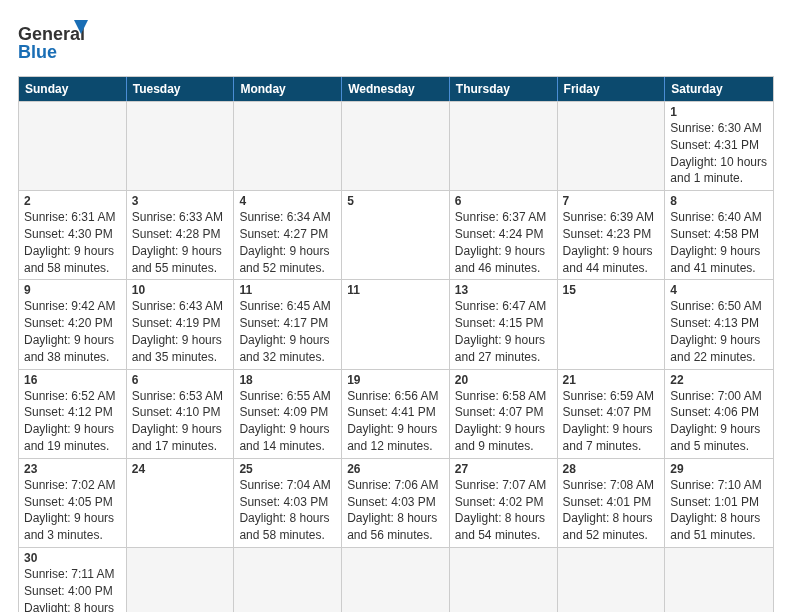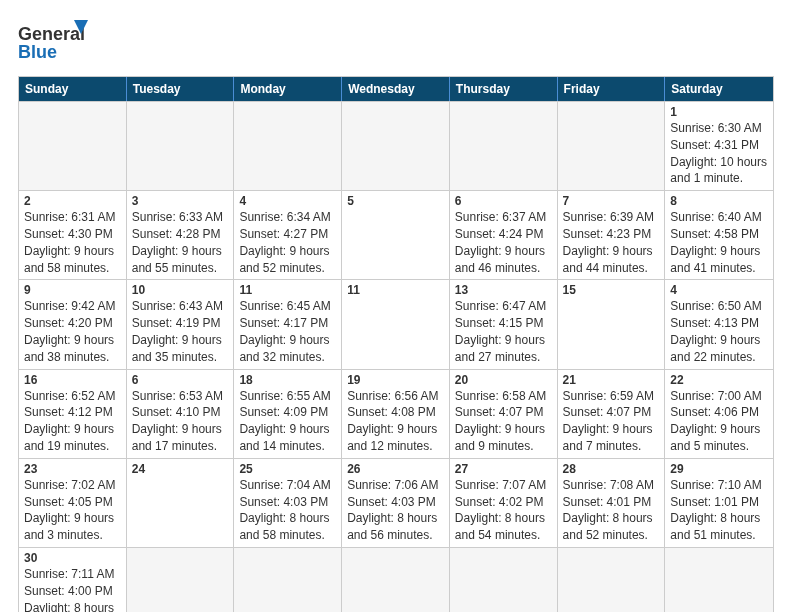--- a/index.html
+++ b/index.html
@@ -256,21 +256,21 @@
           <div class="cal-cell">
             <span class="day-num">18</span>
             <div class="day-info">Sunrise: 6:55 AM
 Sunset: 4:09 PM
 Daylight: 9 hours
 and 14 minutes.</div>
           </div>
           <div class="cal-cell">
             <span class="day-num">19</span>
             <div class="day-info">Sunrise: 6:56 AM
-Sunset: 4:08 PM
+Sunset: 4:41 PM
 Daylight: 9 hours
 and 12 minutes.</div>
           </div>
           <div class="cal-cell">
             <span class="day-num">20</span>
             <div class="day-info">Sunrise: 6:58 AM
 Sunset: 4:07 PM
 Daylight: 9 hours
 and 9 minutes.</div>
           </div>

